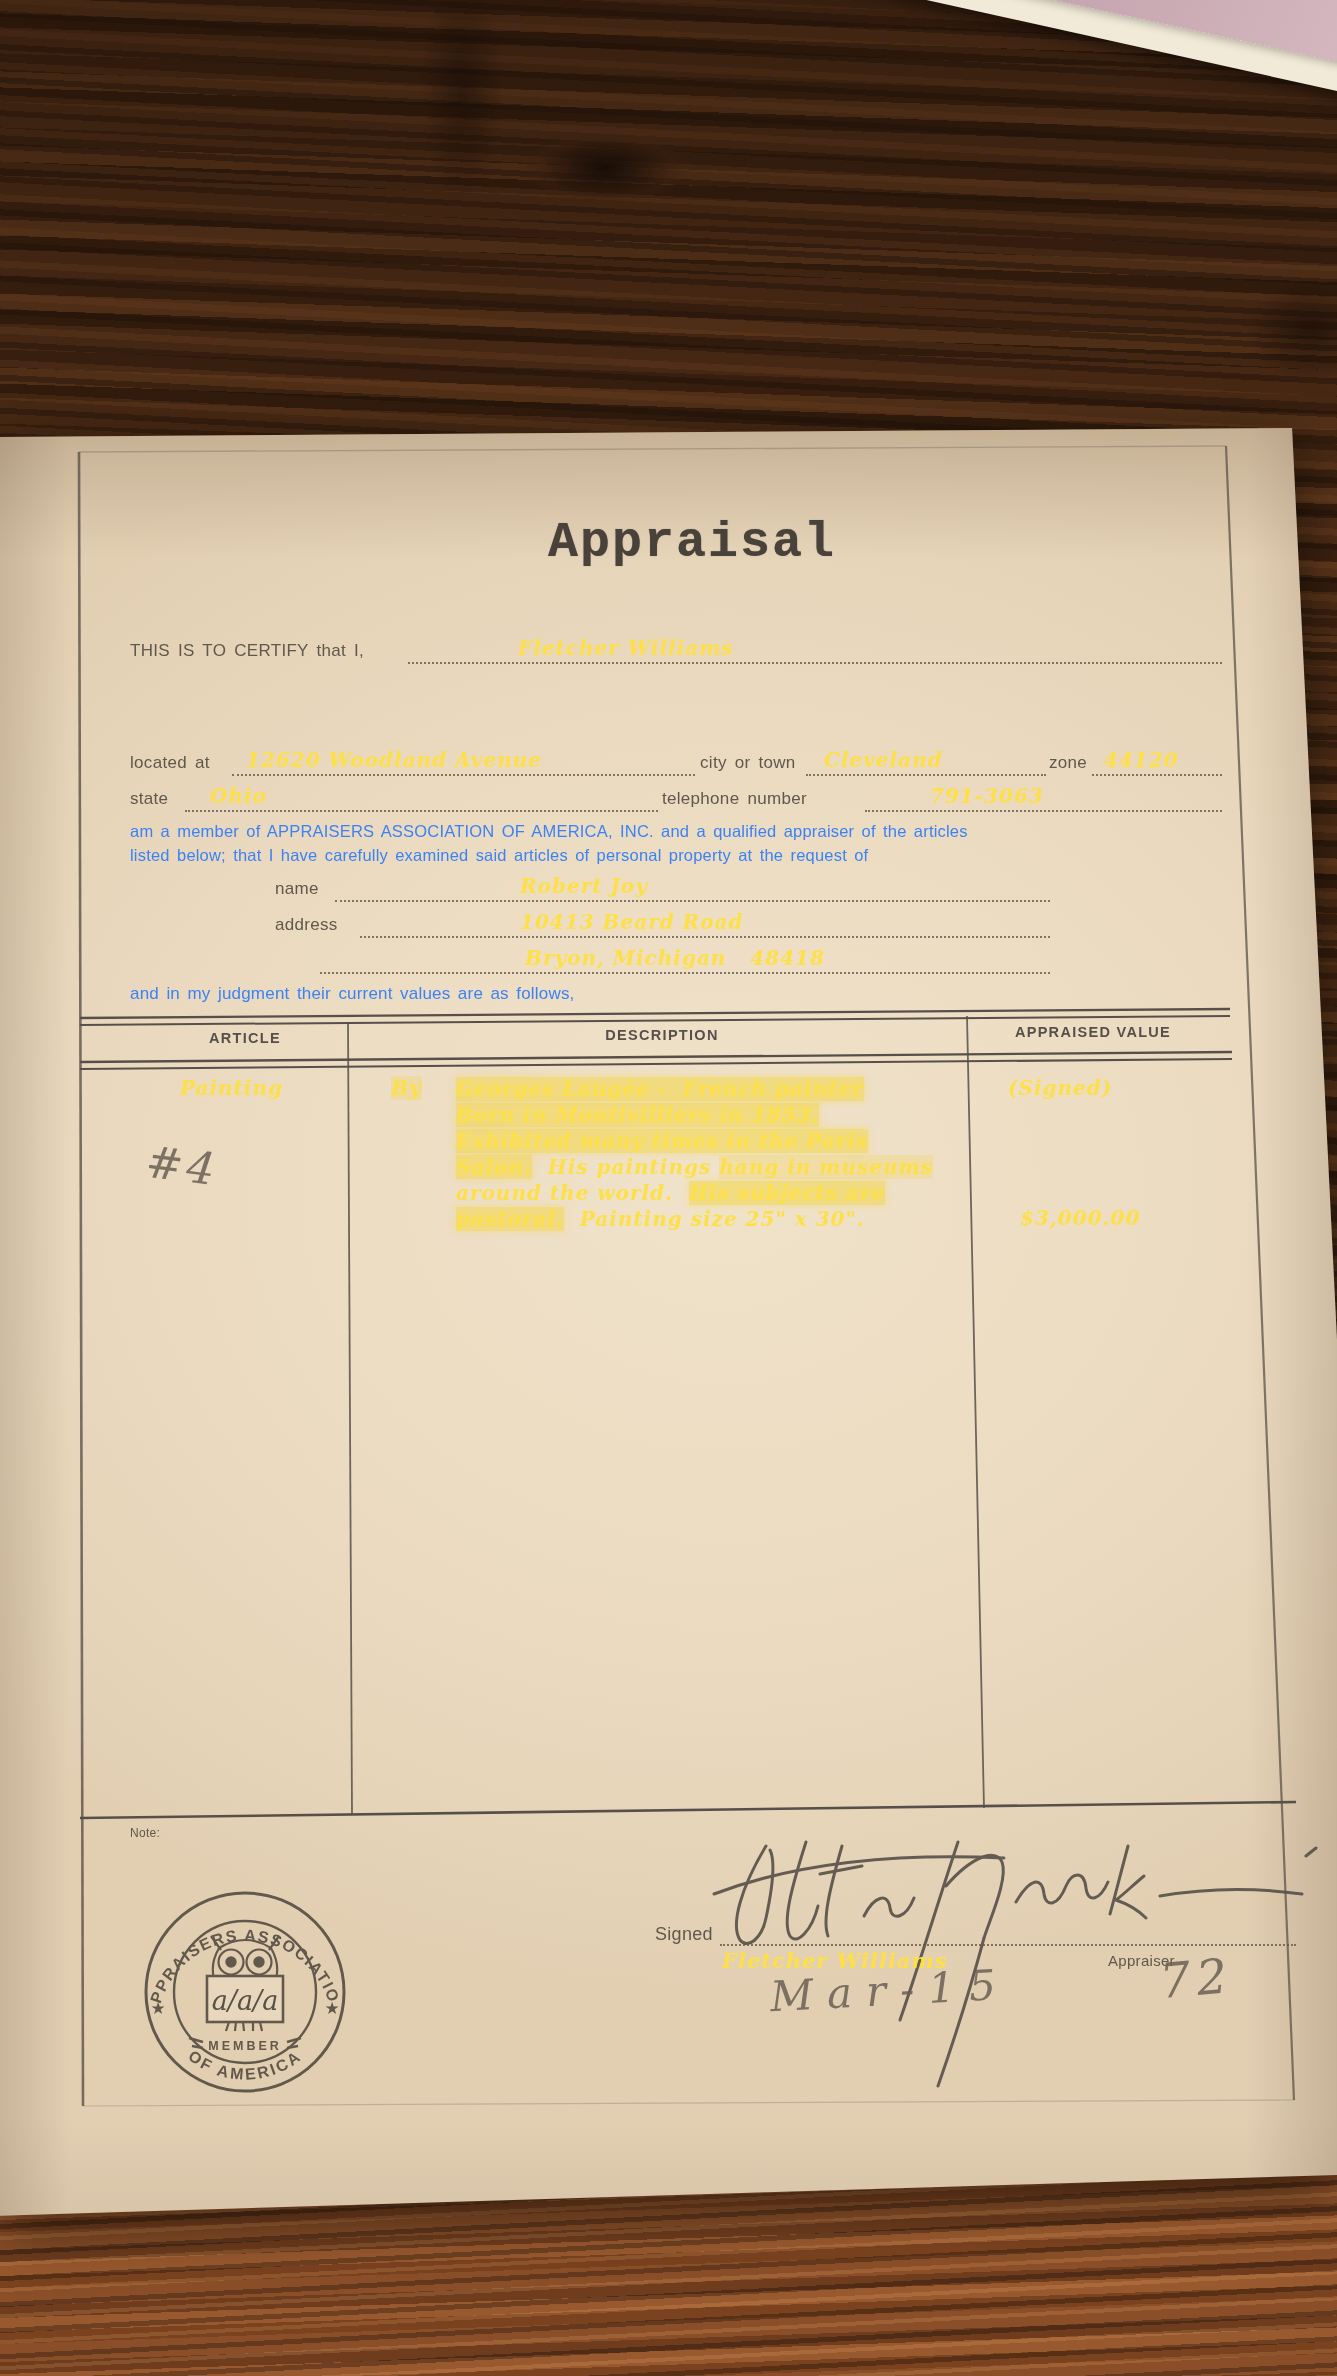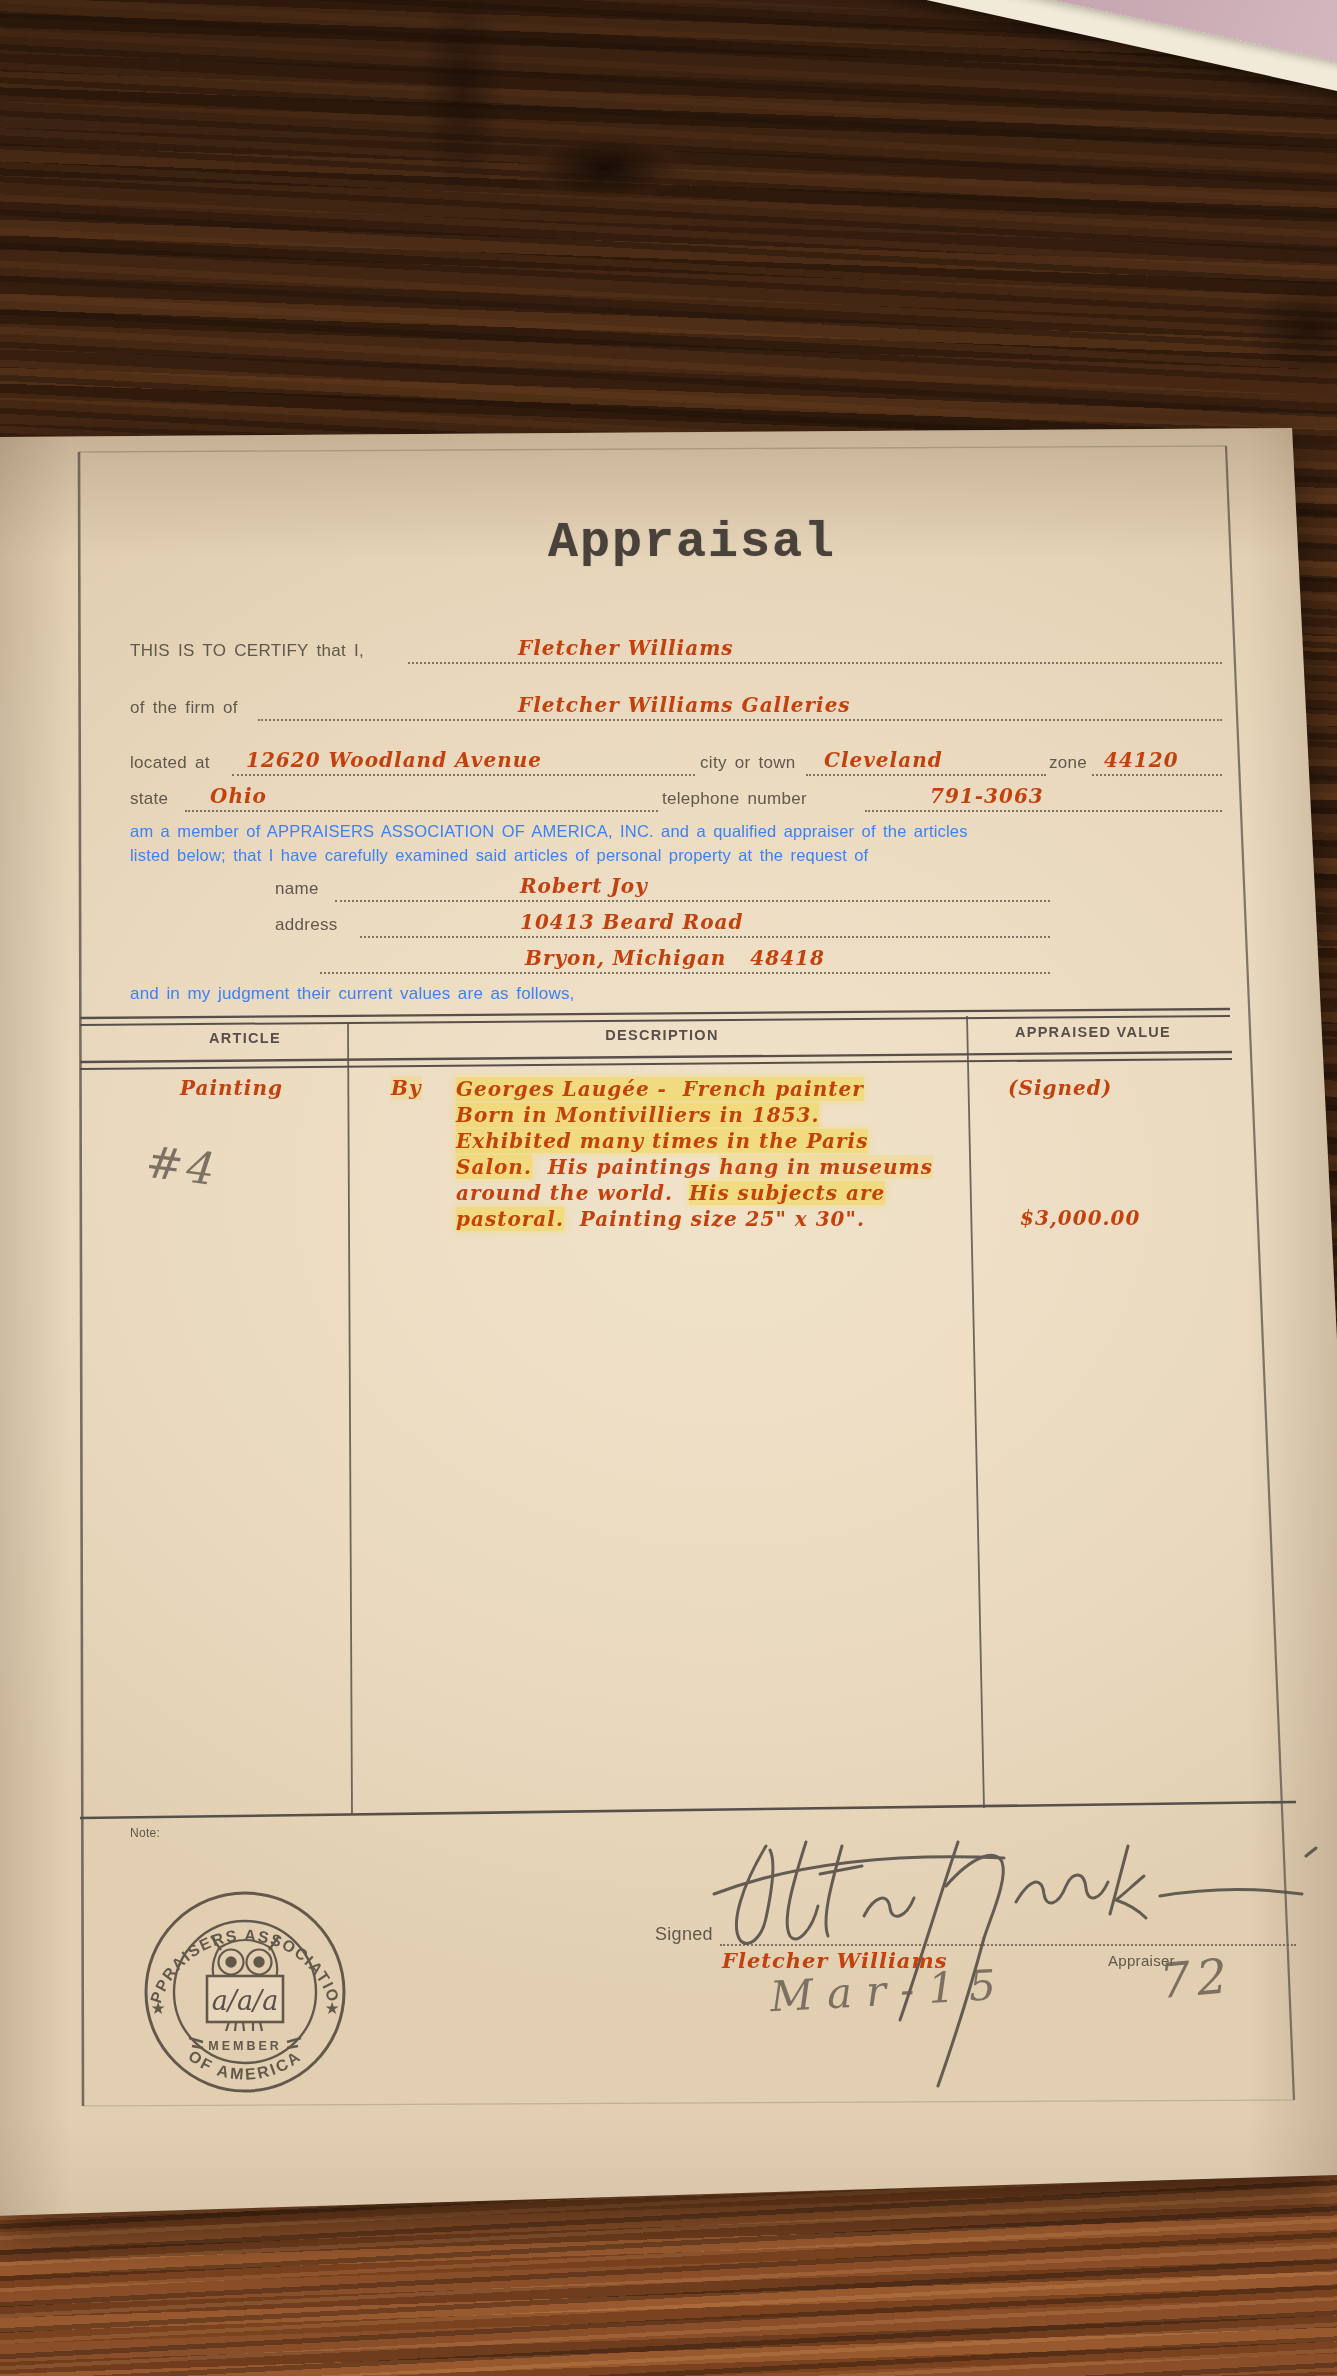--- a/index.html
+++ b/index.html
@@ -44,21 +44,21 @@
 
   
   .overlay{position:absolute;inset:0;pointer-events:none;}
 
   
   .content{position:absolute;inset:0;}
   .abs{position:absolute;}
   .lbl{font-size:17px;color:#60584c;letter-spacing:.3px;word-spacing:3px;white-space:pre;}
   .sm{font-size:12px;}
   .val{font-family:"DejaVu Serif",serif;font-style:italic;font-weight:700;
-       font-size:20px;color:#c2410c;letter-spacing:1px;white-space:pre;}
+       font-size:20px;color:#fde047;letter-spacing:1px;white-space:pre;}
   .dots{position:absolute;height:24px;border-bottom:2px dotted rgba(96,87,74,.78);}
   .title{font-family:"DejaVu Serif",serif;font-weight:700;font-size:50px;
          color:#49423a;letter-spacing:2px;text-shadow:0 0 1px rgba(73,66,58,.6);}
   .hdr{font-weight:700;font-size:14.5px;letter-spacing:1.3px;color:#57504a;text-align:center;white-space:pre;}
   .dline{height:26px;white-space:pre;}
   .dline span{white-space:pre;}
   .hl{background:rgba(244,213,64,.52);box-shadow:0 0 7px rgba(244,213,64,.45);}
   .hl-lt{background:rgba(244,213,64,.25);}
   .pencil{font-family:"DejaVu Serif",serif;font-style:italic;color:rgba(104,95,83,.85);}
   .para{font-size:16.5px;color:#3b82f6;letter-spacing:.2px;word-spacing:2.5px;white-space:pre;}
@@ -149,25 +149,20 @@
   <div class="content">
 
     <div class="abs title" style="left:548px;top:514px;font-family:Liberation Mono, monospace;">Appraisal</div>
 
     <div class="abs" style="left:130px;top:638px;width:1092px;height:28px;">
       <span class="abs lbl" style="left:0;top:3px;">THIS IS TO CERTIFY that I,</span>
       <div class="dots" style="left:278px;width:814px;top:0;"></div>
       <span class="abs val" style="left:388px;top:-2px;">Fletcher Williams</span>
     </div>
 
-    <div class="abs" style="left:130px;top:695px;width:1092px;height:28px;">
-      <span class="abs lbl" style="left:0;top:3px;">of the firm of</span>
-      <div class="dots" style="left:128px;width:964px;top:0;"></div>
-      <span class="abs val" style="left:388px;top:-2px;">Fletcher Williams Galleries</span>
-    </div>
 
     <div class="abs" style="left:130px;top:750px;width:1092px;height:28px;">
       <span class="abs lbl" style="left:0;top:3px;">located at</span>
       <div class="dots" style="left:102px;width:463px;top:0;"></div>
       <span class="abs val" style="left:116px;top:-2px;">12620 Woodland Avenue</span>
       <span class="abs lbl" style="left:570px;top:3px;">city or town</span>
       <div class="dots" style="left:676px;width:240px;top:0;"></div>
       <span class="abs val" style="left:694px;top:-2px;">Cleveland</span>
       <span class="abs lbl" style="left:919px;top:3px;">zone</span>
       <div class="dots" style="left:962px;width:130px;top:0;"></div>

